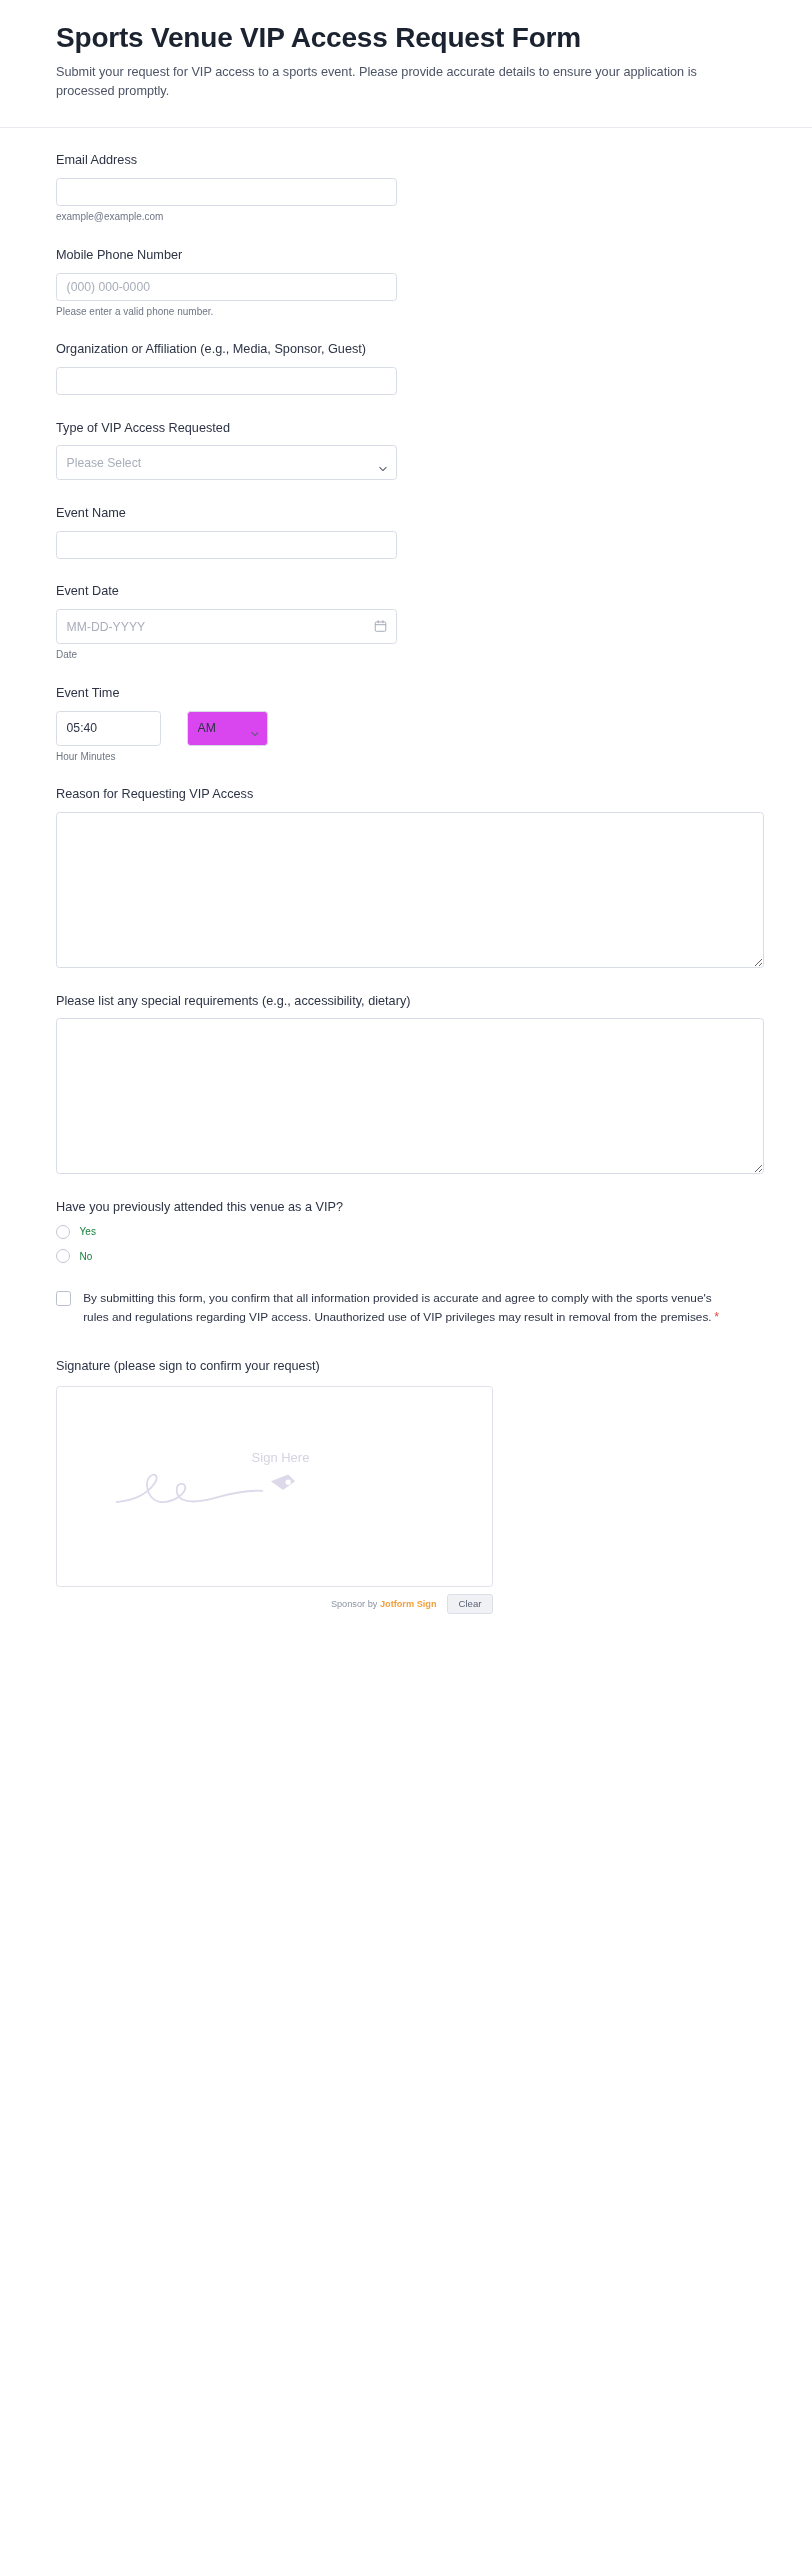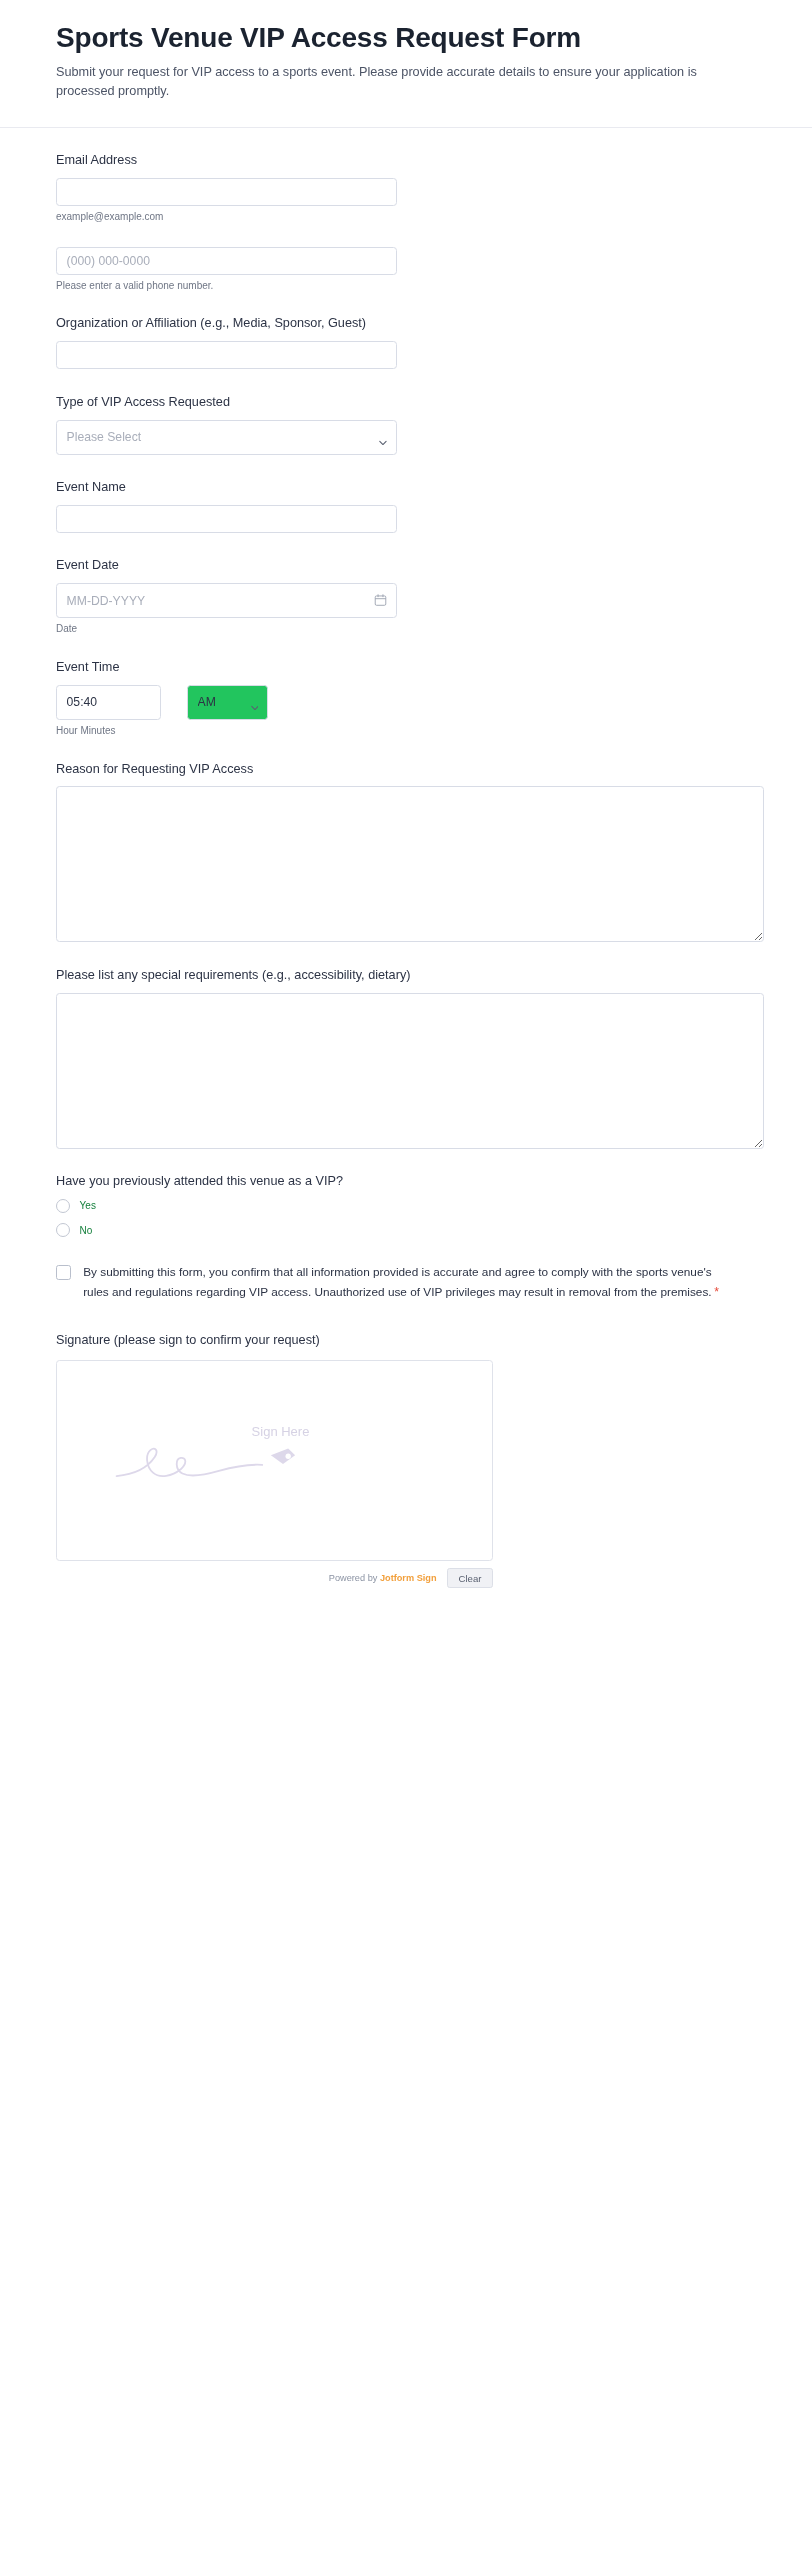--- a/index.html
+++ b/index.html
@@ -117,21 +117,21 @@
   .time-hm { width: 105px; height: 35px; text-align: left; }
   .ampm-wrap { position: relative; width: 81px; }
   select.ampm {
     width: 81px;
     height: 35px;
     -webkit-appearance: none;
     appearance: none;
     font-family: "Liberation Sans", sans-serif;
     font-size: 12.2px;
     color: #2c3345;
-    background: #22c55e;
+    background: #d946ef;
     border: 0.9px solid #d8dce6;
     border-radius: 3.5px;
     padding: 7.9px 9.6px;
     outline: none;
   }
   .ampm-wrap .chev { top: 14px; right: 9.6px; }
 
   textarea.ta {
     width: 708px;
     height: 156px;
@@ -260,20 +260,21 @@
   <div class="body">
 
 
     <div class="field">
       <span class="field-label">Email Address</span>
       <input class="txt w390" type="text" value="" style="">
       <span class="sub-label">example@example.com</span>
     </div>
 
     <div class="field">
+      <span class="field-label">Mobile Phone Number</span>
       <input class="txt w390" type="text" placeholder="(000) 000-0000" style="">
       <span class="sub-label">Please enter a valid phone number.</span>
     </div>
 
     <div class="field">
       <span class="field-label">Organization or Affiliation (e.g., Media, Sponsor, Guest)</span>
       <input class="txt w390" type="text" value="" style="">
     </div>
 
     <div class="field">
@@ -362,21 +363,21 @@
         <span class="sig-hint">Sign Here</span>
         <span class="sig-scribble">
           <svg width="218" height="52" viewBox="0 0 250 60">
             <path d="M8 44 C30 42 44 34 52 22 C57 14 52 10 47 14 C41 19 42 33 50 40 C58 47 72 44 82 36 C90 29 88 22 82 23 C76 24 75 36 84 41 C94 46 112 42 126 38 C140 34 160 30 176 31" fill="none" stroke="#ddd8ea" stroke-width="2.1" stroke-linecap="round"></path>
             <path d="M186 20 L206 12 L214 20 L200 30 Z" fill="#ddd8ea"></path>
             <circle cx="206" cy="21" r="3.1" fill="#ffffff"></circle>
           </svg>
         </span>
       </div>
       <div class="sig-footer">
-        <span class="powered"><span>Powered by </span><b>Jotform Sign</b></span>
+        <span class="powered"><span>Sponsor by </span><b>Jotform Sign</b></span>
         <button class="clear-btn">Clear</button>
       </div>
     </div>
 
   </div>
 
 
 </div>
 
 

